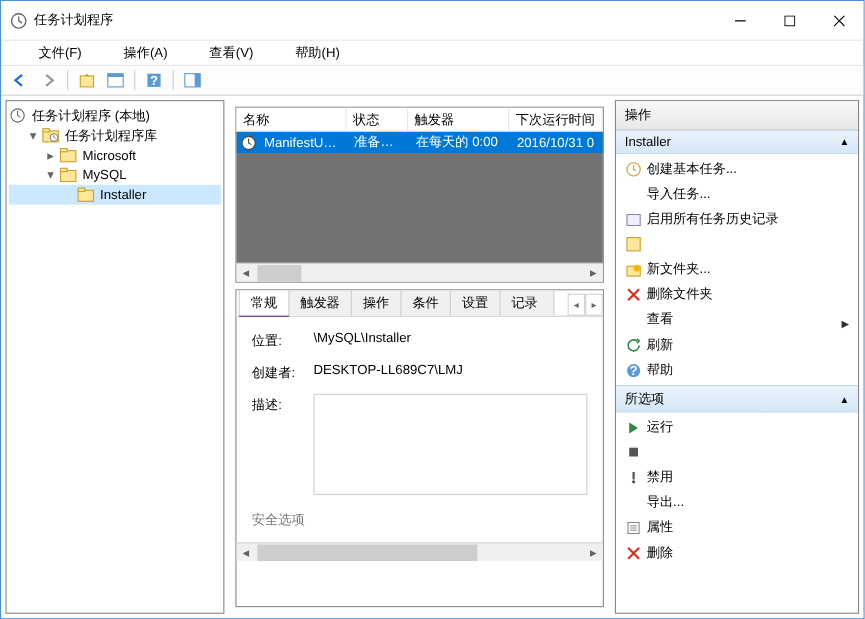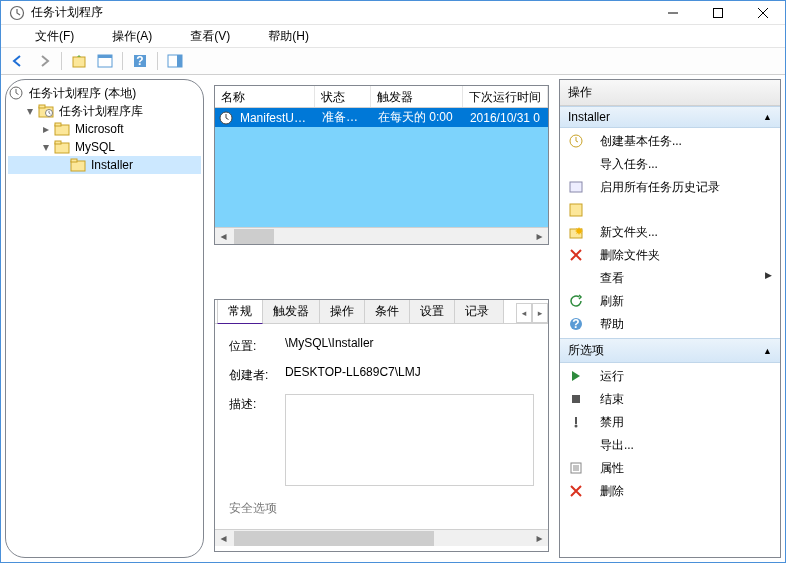--- a/index.html
+++ b/index.html
@@ -1,59 +1,59 @@
 <!DOCTYPE html>
 <html><head>
 <meta charset="utf-8">
 <style>
 * { margin: 0; padding: 0; box-sizing: border-box; font-family: "Microsoft YaHei", "Segoe UI", sans-serif; font-size: 12px; }
 body { background: #fff; width: 786px; height: 563px; border: 1px solid #4a90d9; display: flex; flex-direction: column; overflow: hidden; }
 
 
-.titlebar { height: 24px; background: #fff; display: flex; align-items: center; padding: 0 0 0 8px; border-bottom: 1px solid #e5e5e5; }
+.titlebar { height: 36px; background: #fff; display: flex; align-items: center; padding: 0 0 0 8px; border-bottom: 1px solid #e5e5e5; }
 .titlebar .icon { width: 16px; height: 16px; margin-right: 6px; }
 .titlebar .title { flex: 1; color: #000; }
 .winbtns { display: flex; height: 100%; }
 .winbtn { width: 45px; display: flex; align-items: center; justify-content: center; }
 
 
 .menubar { height: 22px; display: flex; align-items: center; padding: 0 6px; gap: 2px; }
 .menuitem { padding: 2px 8px; margin-left: 20px; }
 
 
 .toolbar { height: 28px; display: flex; align-items: center; padding: 0 6px; gap: 4px; border-top: 1px solid #e5e5e5; border-bottom: 1px solid #d0d0d0; background: #fdfdfd; }
 .tbtn { width: 22px; height: 22px; display: flex; align-items: center; justify-content: center; border: 1px solid transparent; }
 .tsep { width: 1px; height: 18px; background: #d0d0d0; margin: 0 2px; }
 
 
 .main { flex: 1; display: flex; overflow: hidden; }
 .pane { border: 1px solid #828790; margin: 4px 2px 4px 4px; background: #fff; display: flex; flex-direction: column; }
-.pane.tree { width: 206px; border-radius: 20px; }
-.pane.center { flex: 1; margin-left: 2px; margin-right: 2px; gap: 48px; }
+.pane.tree { width: 206px; }
+.pane.center { flex: 1; margin-left: 2px; margin-right: 2px; }
 .pane.right { width: 230px; margin-right: 4px; margin-left: 2px; }
 
 
 .tree-content { padding: 4px 2px; }
 .tree-row { display: flex; align-items: center; height: 18px; white-space: nowrap; }
 .tree-row.selected { background: #cce8ff; }
 .tree-exp { width: 16px; text-align: center; color: #666; cursor: pointer; }
 .tree-icon { width: 16px; height: 16px; margin-right: 3px; }
 .tree-label { padding: 0 2px; }
 .indent1 { padding-left: 14px; }
 .indent2 { padding-left: 30px; }
 .indent3 { padding-left: 46px; }
 
 
 .center-top { height: 160px; display: flex; flex-direction: column; border: 1px solid #828790; margin: 6px; }
 .center-bottom { flex: 1; border: 1px solid #828790; margin: 0 6px 6px 6px; display: flex; flex-direction: column; overflow: hidden; }
 
 
 .list-header { display: flex; background: #fff; border-bottom: 1px solid #d0d0d0; height: 22px; }
 .list-col { padding: 3px 6px; border-right: 1px solid #e5e5e5; overflow: hidden; white-space: nowrap; }
-.list-body { flex: 1; overflow: hidden; background: #7dd3fc; }
+.list-body { flex: 1; overflow: hidden; background: #737373; }
 .list-row { display: flex; height: 19px; align-items: center; }
 .list-row.selected { background: #0078d7; color: #fff; }
 .list-cell { padding: 1px 6px; overflow: hidden; white-space: nowrap; text-overflow: ellipsis; }
 .row-icon { width: 16px; height: 16px; margin-left: 3px; }
 
 
 .hscroll { height: 17px; background: #f0f0f0; border-top: 1px solid #d0d0d0; display: flex; }
 .hscroll .track { flex: 1; display: flex; align-items: center; }
 .hscroll .thumb { height: 15px; background: #cdcdcd; width: 40px; margin-left: 2px; }
 .hscroll .arrow { width: 17px; display: flex; align-items: center; justify-content: center; color: #606060; }
@@ -72,21 +72,21 @@
 .form-value { flex: 1; }
 .form-value.boxed { border: 1px solid #d0d0d0; padding: 3px 5px; min-height: 18px; background: #fff; }
 .form-value.tall { height: 92px; }
 .truncated { color: #000; padding-top: 4px; }
 
 
 .pane-header { background: linear-gradient(#f8f8f8, #e8e8e8); border-bottom: 1px solid #d0d0d0; padding: 4px 8px; font-weight: normal; }
 .action-section { background: linear-gradient(#eaf3fb, #d5e7f7); border-top: 1px solid #c0d6ea; border-bottom: 1px solid #c0d6ea; padding: 3px 8px; display: flex; align-items: center; }
 .action-section .chev { margin-left: auto; font-size: 9px; }
 .action-list { padding: 2px 0; overflow-y: auto; }
-.action-item { display: flex; align-items: flex-start; padding: 3px 8px; gap: 16px; }
+.action-item { display: flex; align-items: flex-end; padding: 3px 8px; gap: 4px; }
 .action-icon { width: 16px; height: 16px; flex-shrink: 0; display: flex; align-items: center; justify-content: center; }
 .action-text { flex: 1; }
 .action-arrow { font-size: 9px; color: #333; }
 
 
 svg { display: block; }
 </style>
 </head>
 <body>
 
@@ -380,21 +380,20 @@
               </svg>
             </span>
             <span class="action-text">运行</span>
           </div>
         <div class="action-item">
             <span class="action-icon">
               <svg width="12" height="12">
                 <rect x="2" y="2" width="8" height="8" fill="#555"></rect>
               </svg>
             </span>
-            <span class="action-text">结束</span>
           </div>
         <div class="action-item">
             <span class="action-icon">
               <svg width="12" height="12">
                 <path d="M6 1 v7" stroke="#555" stroke-width="2"></path>
                 <circle cx="6" cy="10" r="1.5" fill="#555"></circle>
               </svg>
             </span>
             <span class="action-text">禁用</span>
           </div>

